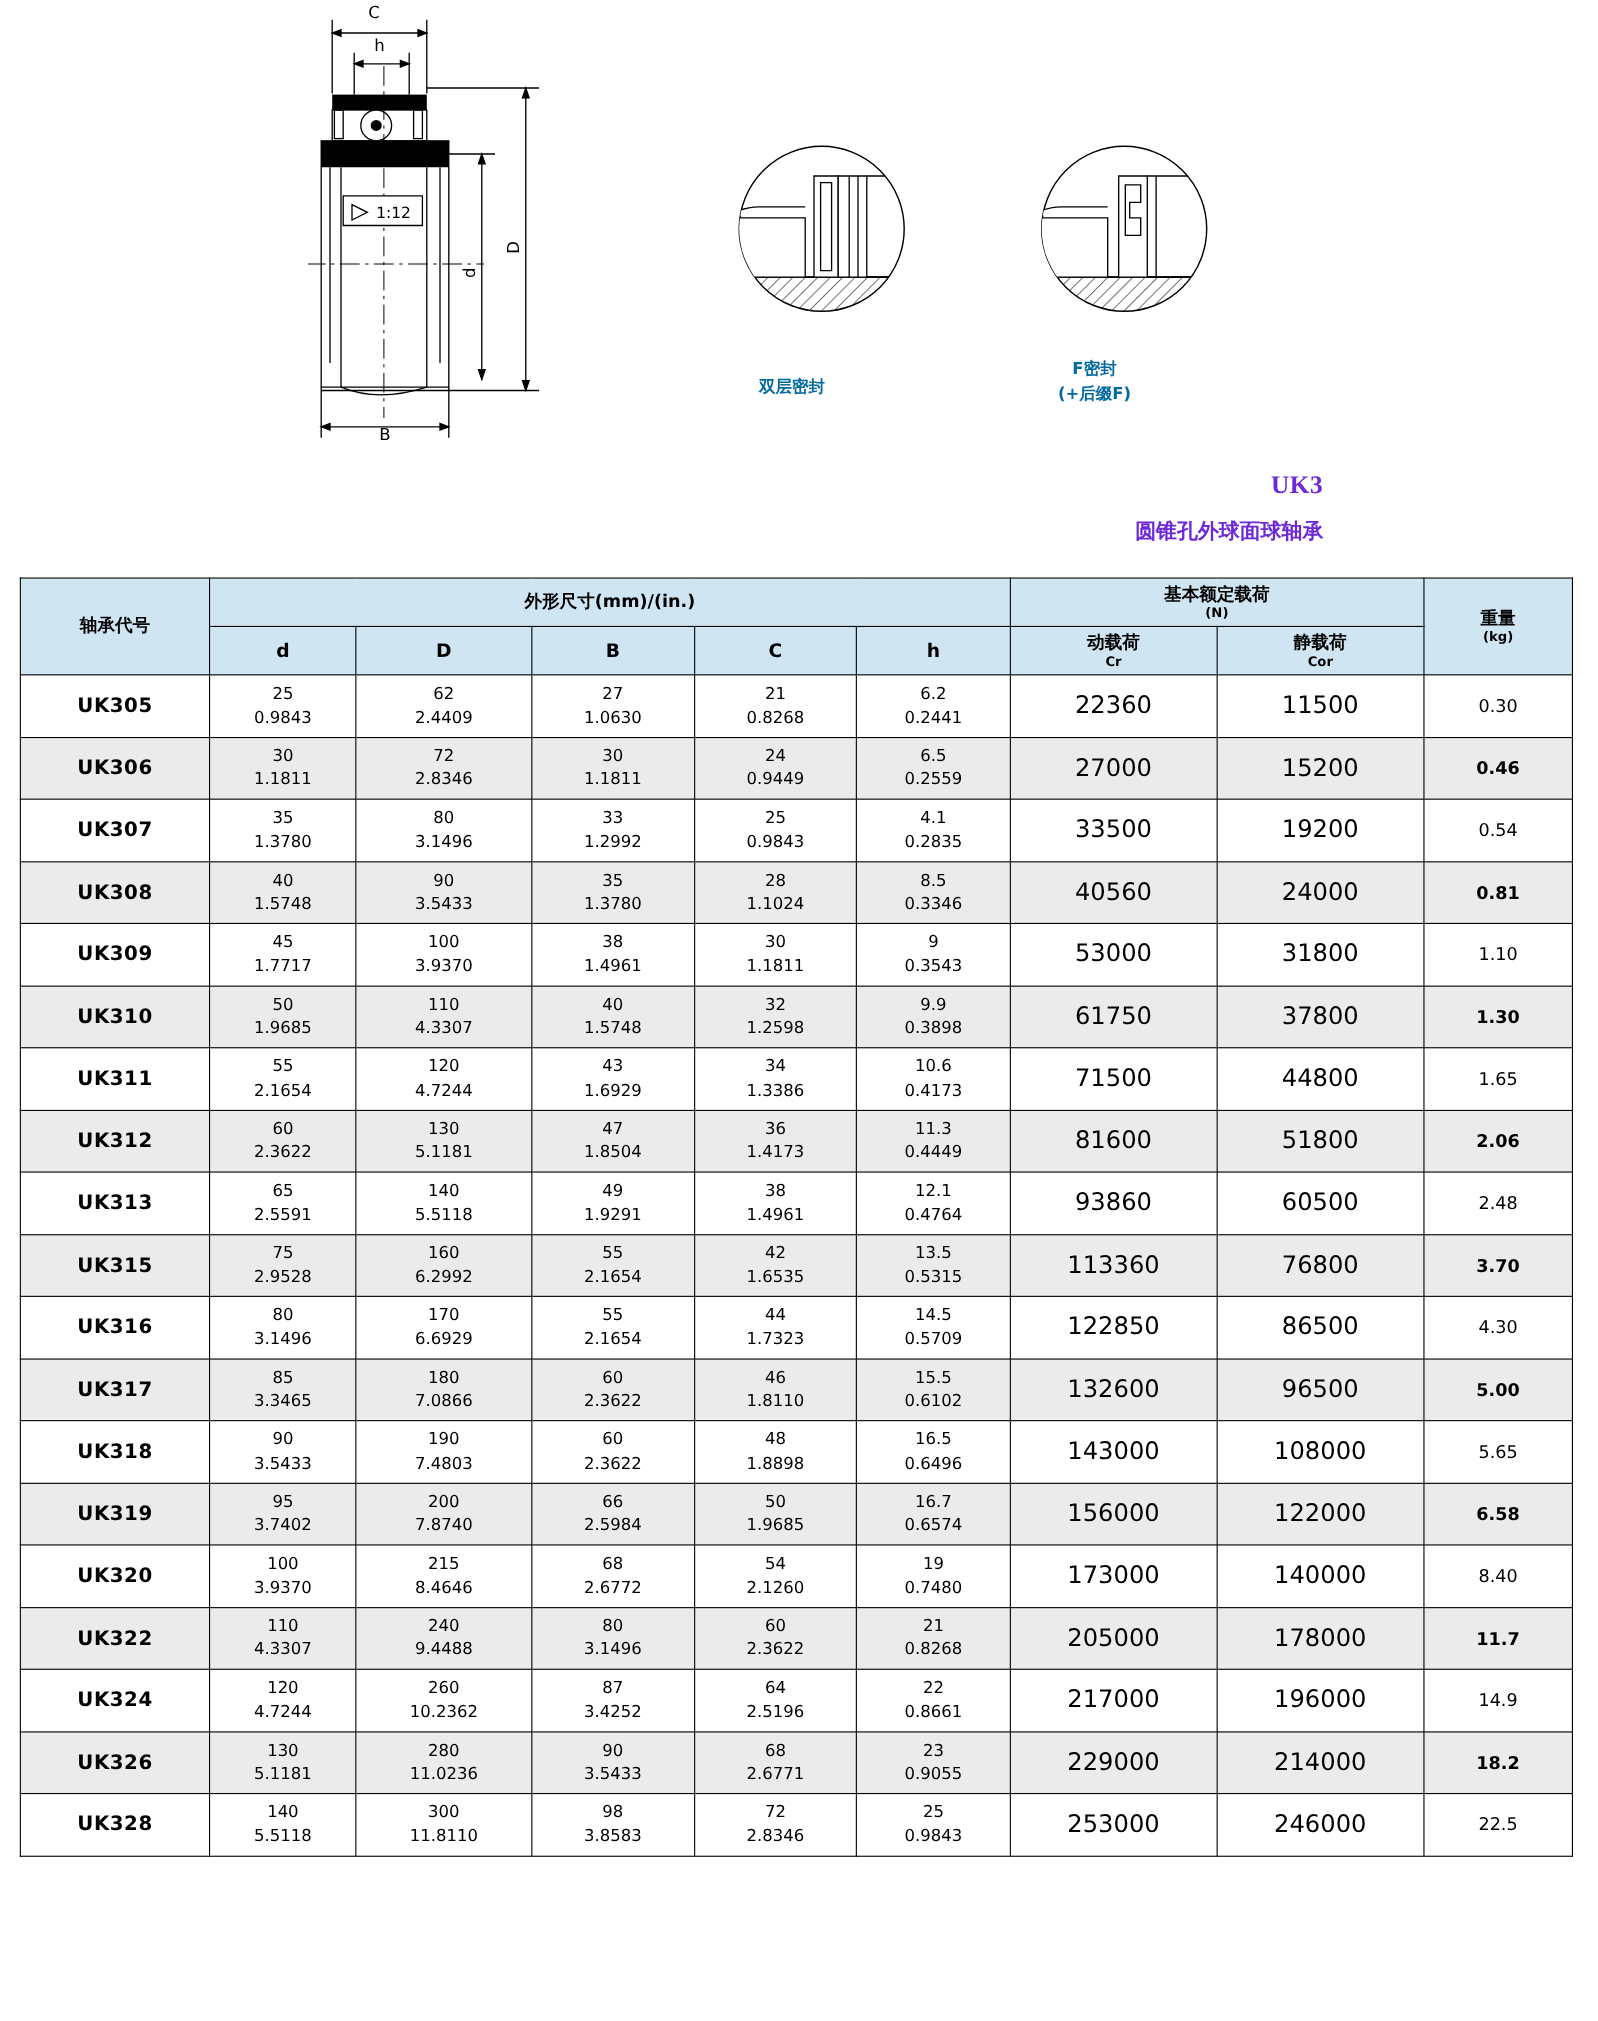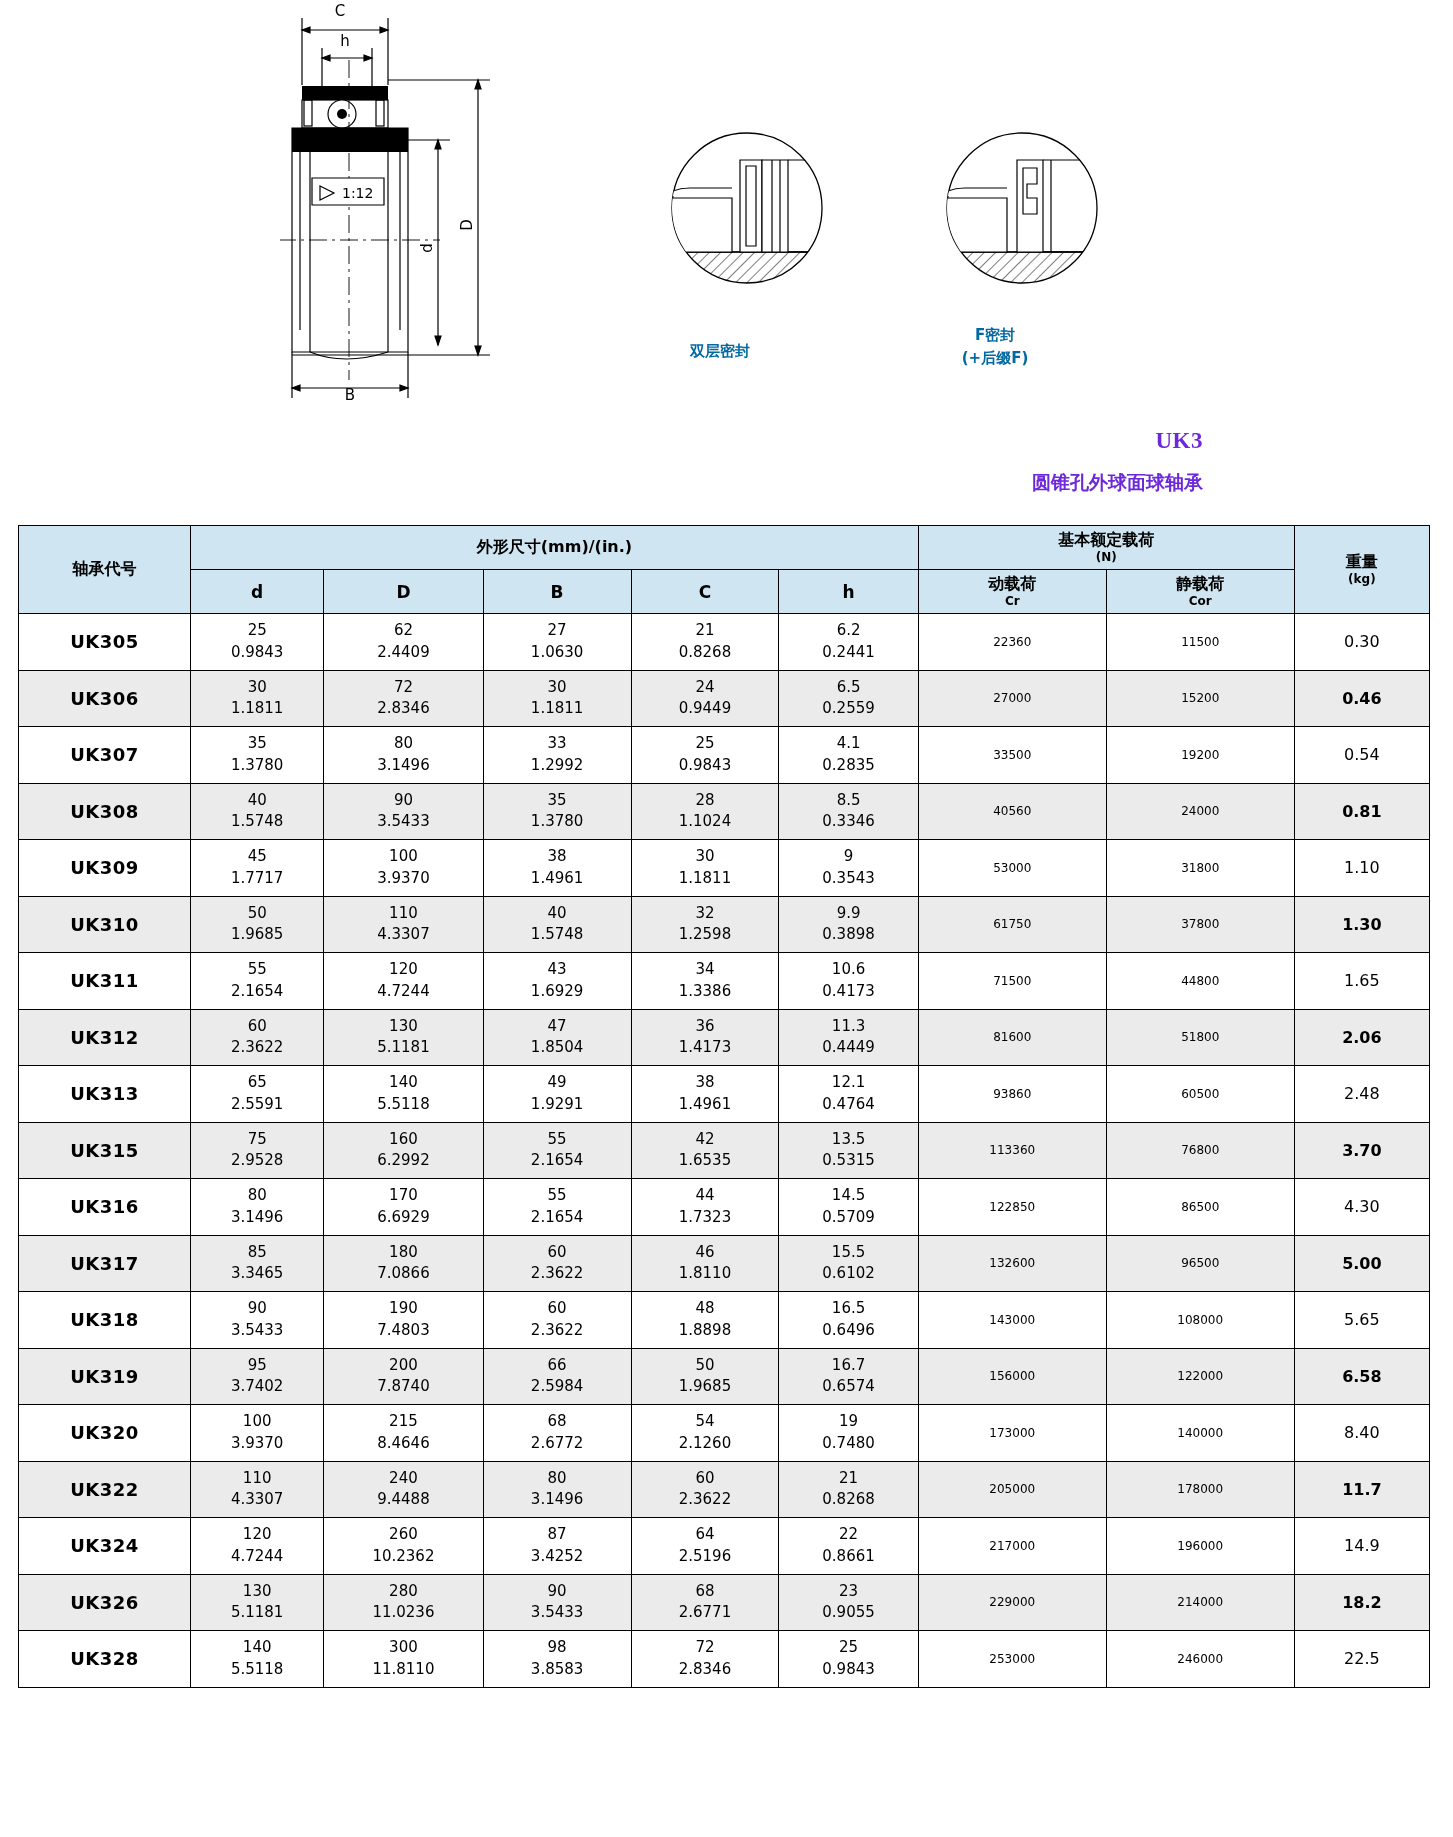--- a/index.html
+++ b/index.html
@@ -122,21 +122,21 @@
     letter-spacing: 0.5px;
     padding: 6px 0;
   }
   td.dim {
     font-size: 15px;
     line-height: 1.45;
     padding: 6px 0;
     font-family: "DejaVu Sans", sans-serif;
   }
   td.load {
-    font-size: 12px;
+    font-size: 22px;
     font-family: "DejaVu Sans", sans-serif;
     padding: 6px 0;
   }
   td.weight {
     font-size: 16px;
     font-family: "DejaVu Sans", sans-serif;
     padding: 6px 0;
   }
   tr.odd td { background: #ffffff; }
   tr.even td { background: #ebebeb; }

